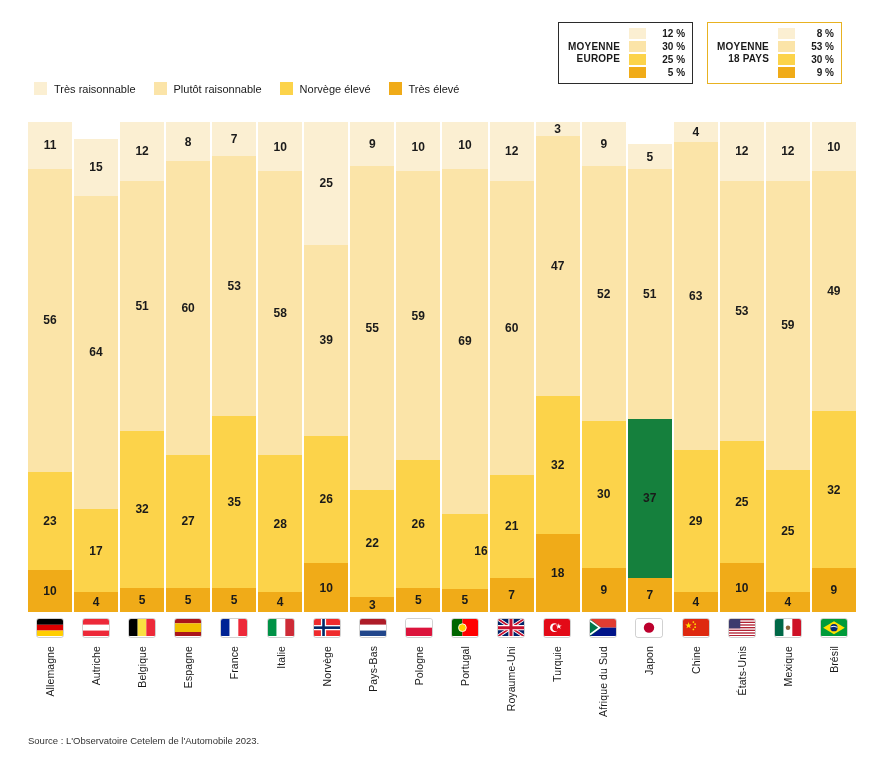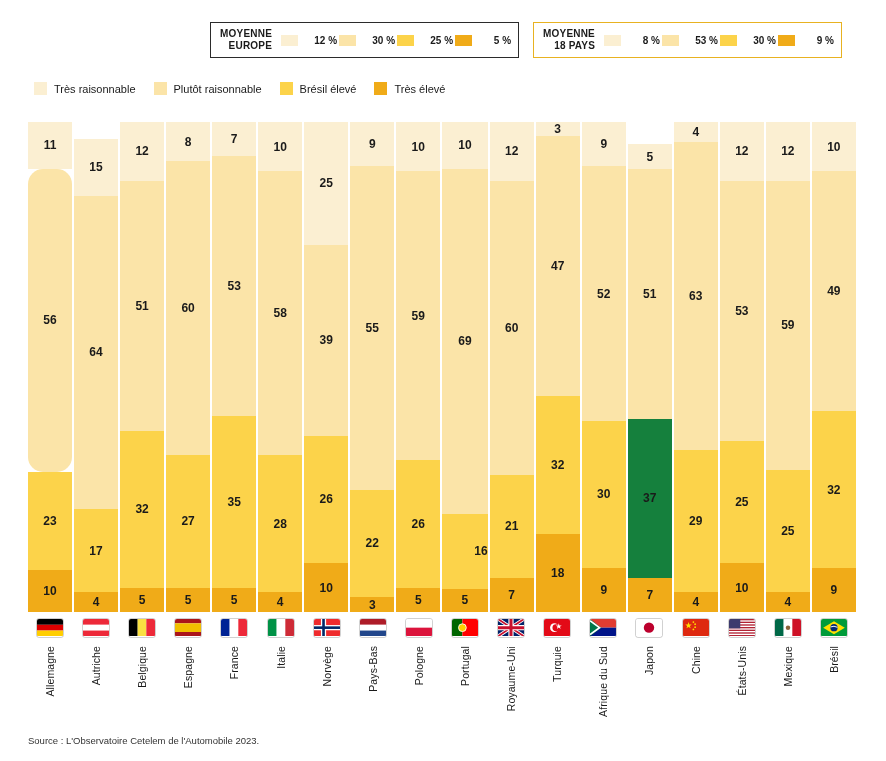--- a/index.html
+++ b/index.html
@@ -20,21 +20,21 @@
     border:1px solid #2b2b2b;
     padding:5px 7px 5px 9px;
     display:flex; align-items:center; gap:9px;
     background:#fff;
   }
   .avg-box.gold{border-color:#e8b221;}
   .avg-label{
     font-size:10px; font-weight:bold; line-height:12px;
     text-align:right; letter-spacing:.2px; white-space:nowrap;
   }
-  .avg-rows{display:flex;flex-direction:row;gap:2px;}
+  .avg-rows{display:flex;flex-direction:column;gap:2px;}
   .avg-row{display:flex;align-items:center;gap:7px;justify-content:flex-end;}
   .sw{width:17px;height:11px;display:inline-block;}
   .avg-val{font-size:10px;font-weight:bold;min-width:32px;text-align:right;}
   
   .legend{
     position:absolute; left:34px; top:82px;
     display:flex; align-items:center; gap:18px;
   }
   .legend-item{display:flex;align-items:center;gap:7px;}
   .legend-item .sw{width:13px;height:13px;}
@@ -137,32 +137,32 @@
     <div class="legend-item">
       <span class="sw" style="background:#fbefd2"></span>
       <span class="lbl">Très raisonnable</span>
     </div>
     <div class="legend-item">
       <span class="sw" style="background:#fbe4a8"></span>
       <span class="lbl">Plutôt raisonnable</span>
     </div>
     <div class="legend-item">
       <span class="sw" style="background:#fcd34a"></span>
-      <span class="lbl">Brésil élevé</span>
+      <span class="lbl">Norvège élevé</span>
     </div>
     <div class="legend-item">
       <span class="sw" style="background:#f0ab18"></span>
       <span class="lbl">Très élevé</span>
     </div>
   </div>
 
 <div class="chart" id="chart">
     <div class="col">
       <div class="seg" style="height: 53.9px; background: rgb(251, 239, 210);">11</div>
-      <div class="seg" style="height: 350px; background: rgb(251, 228, 168); border-radius: 15px;">56</div>
+      <div class="seg" style="height: 350px; background: rgb(251, 228, 168);">56</div>
       <div class="seg" style="height: 112.7px; background: rgb(252, 211, 74);">23</div>
       <div class="seg" style="height: 49px; background: rgb(240, 171, 24);">10</div>
     </div>
     <div class="col">
       <div class="seg" style="height: 57px; background: rgb(251, 239, 210);">15</div>
       <div class="seg" style="height: 313.6px; background: rgb(251, 228, 168);">64</div>
       <div class="seg" style="height: 83.3px; background: rgb(252, 211, 74);">17</div>
       <div class="seg" style="height: 19.6px; background: rgb(240, 171, 24);">4</div>
     </div>
     <div class="col">

